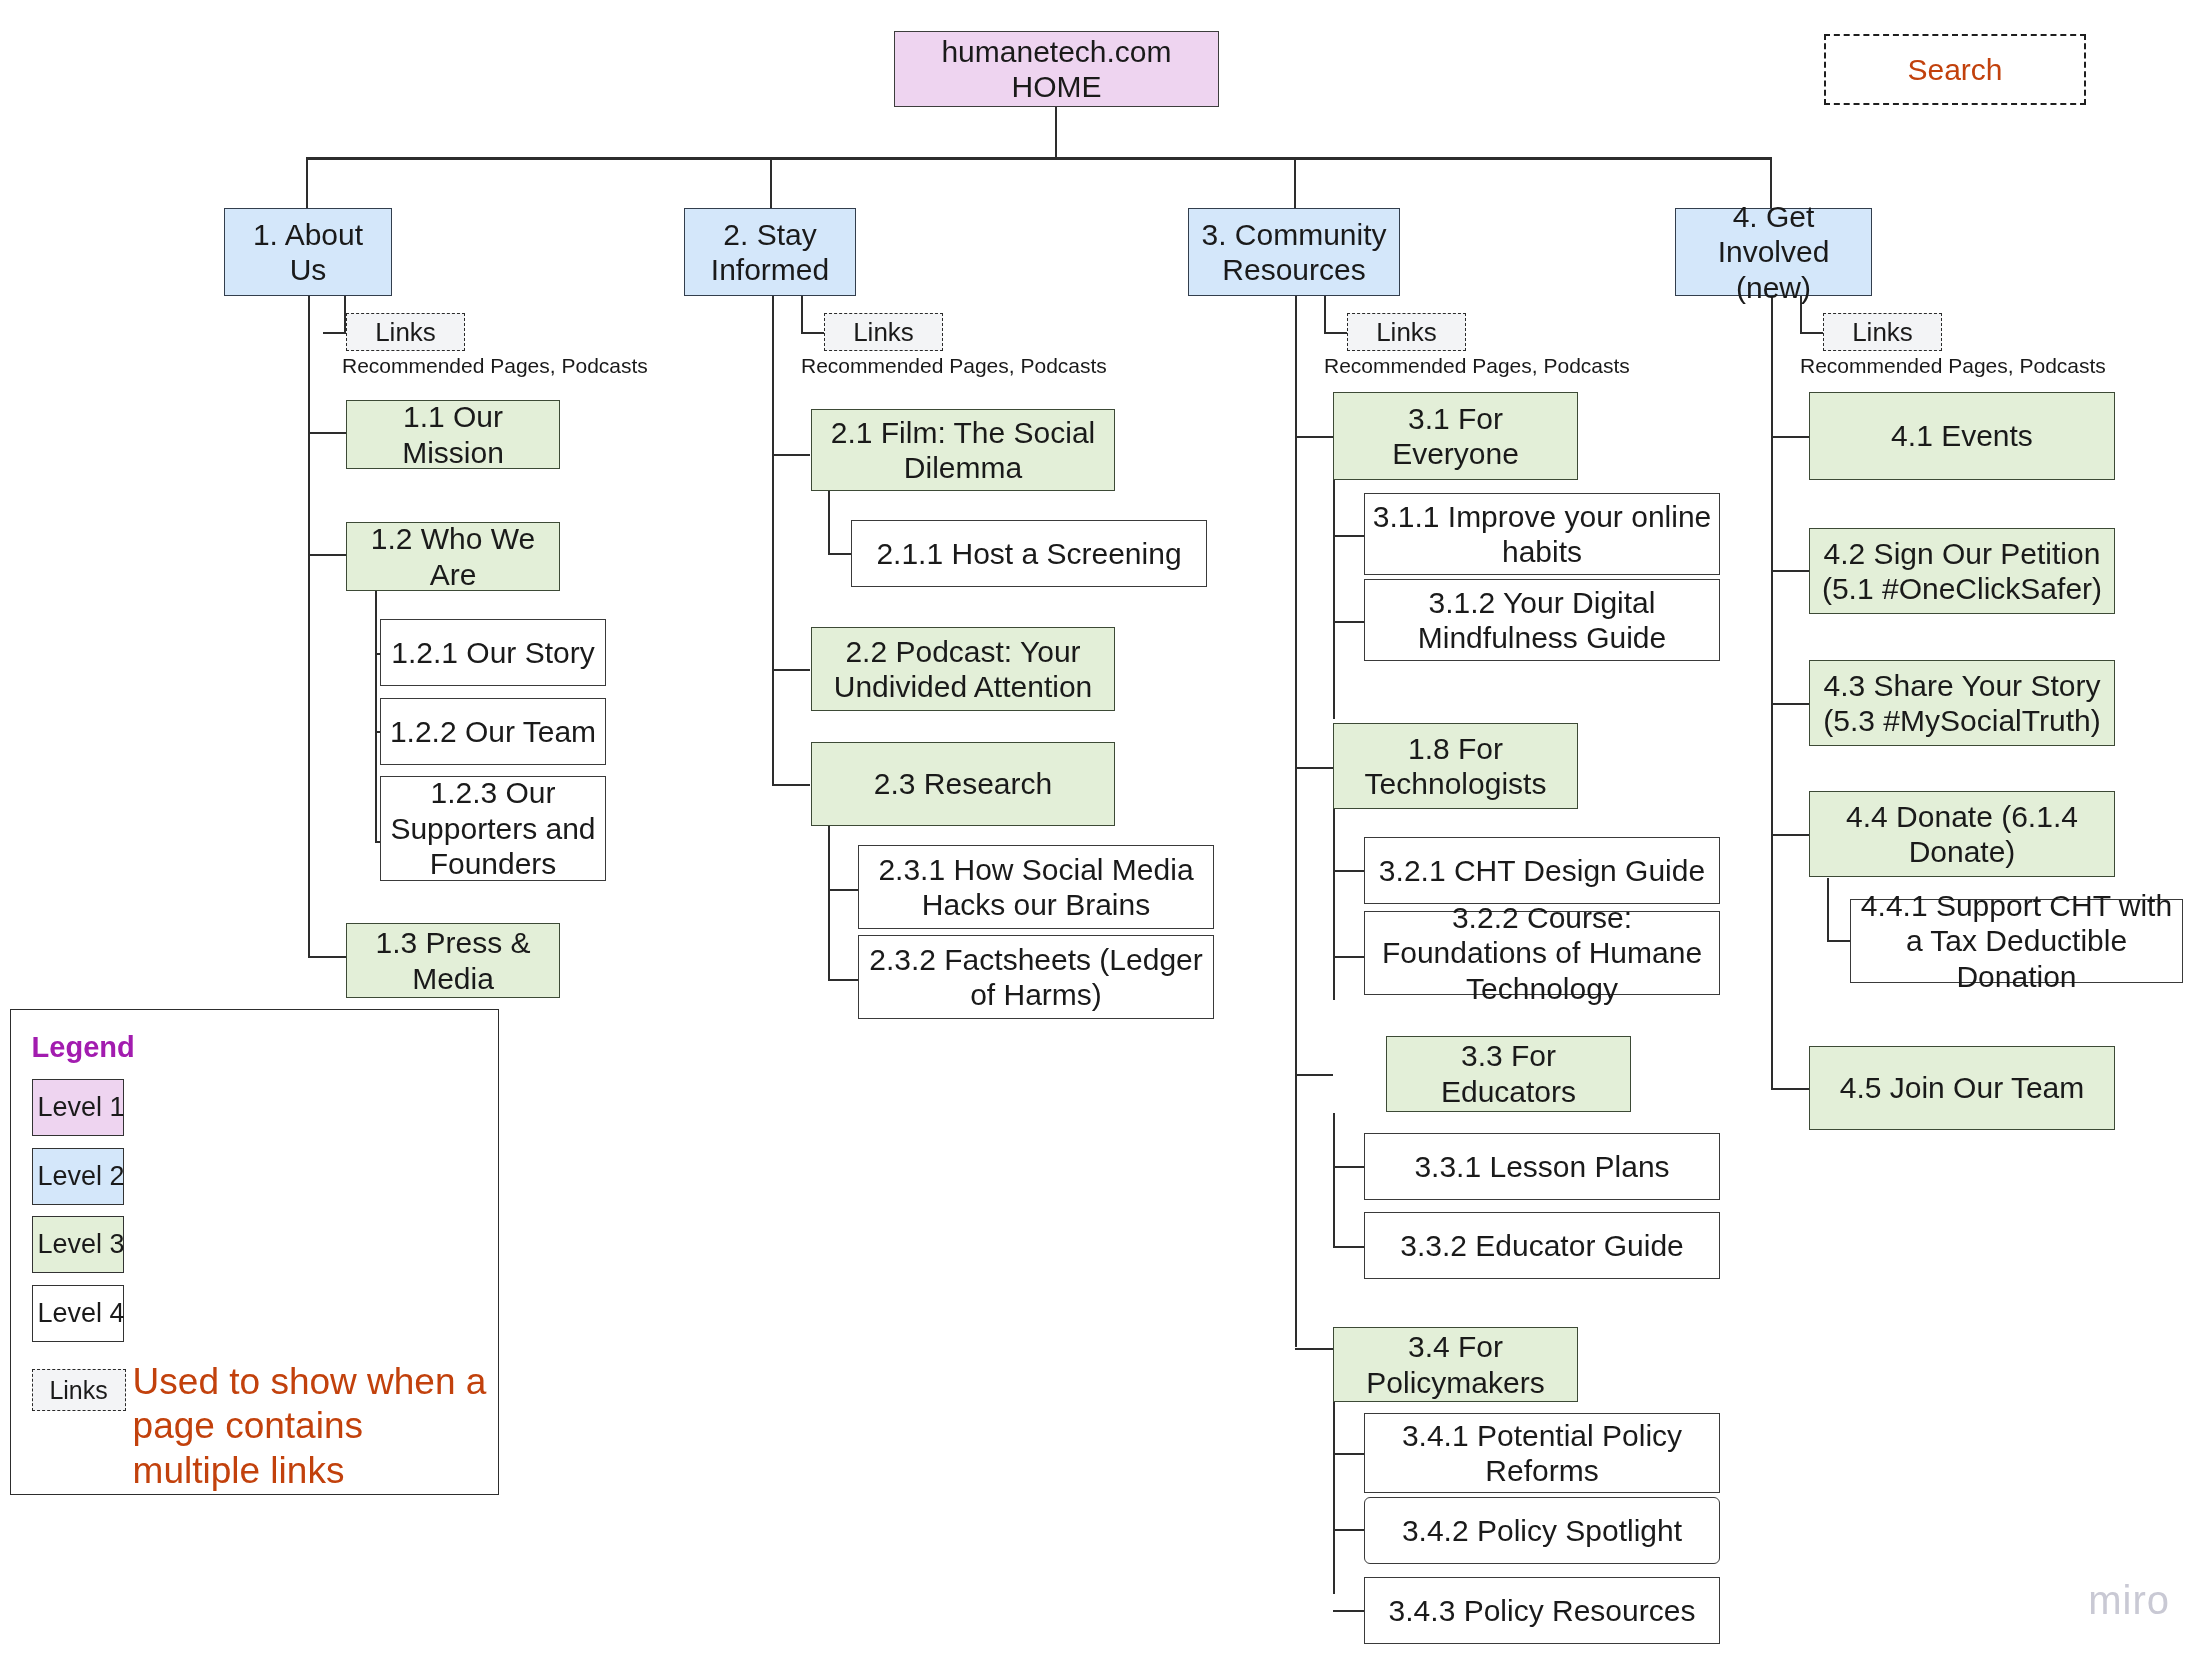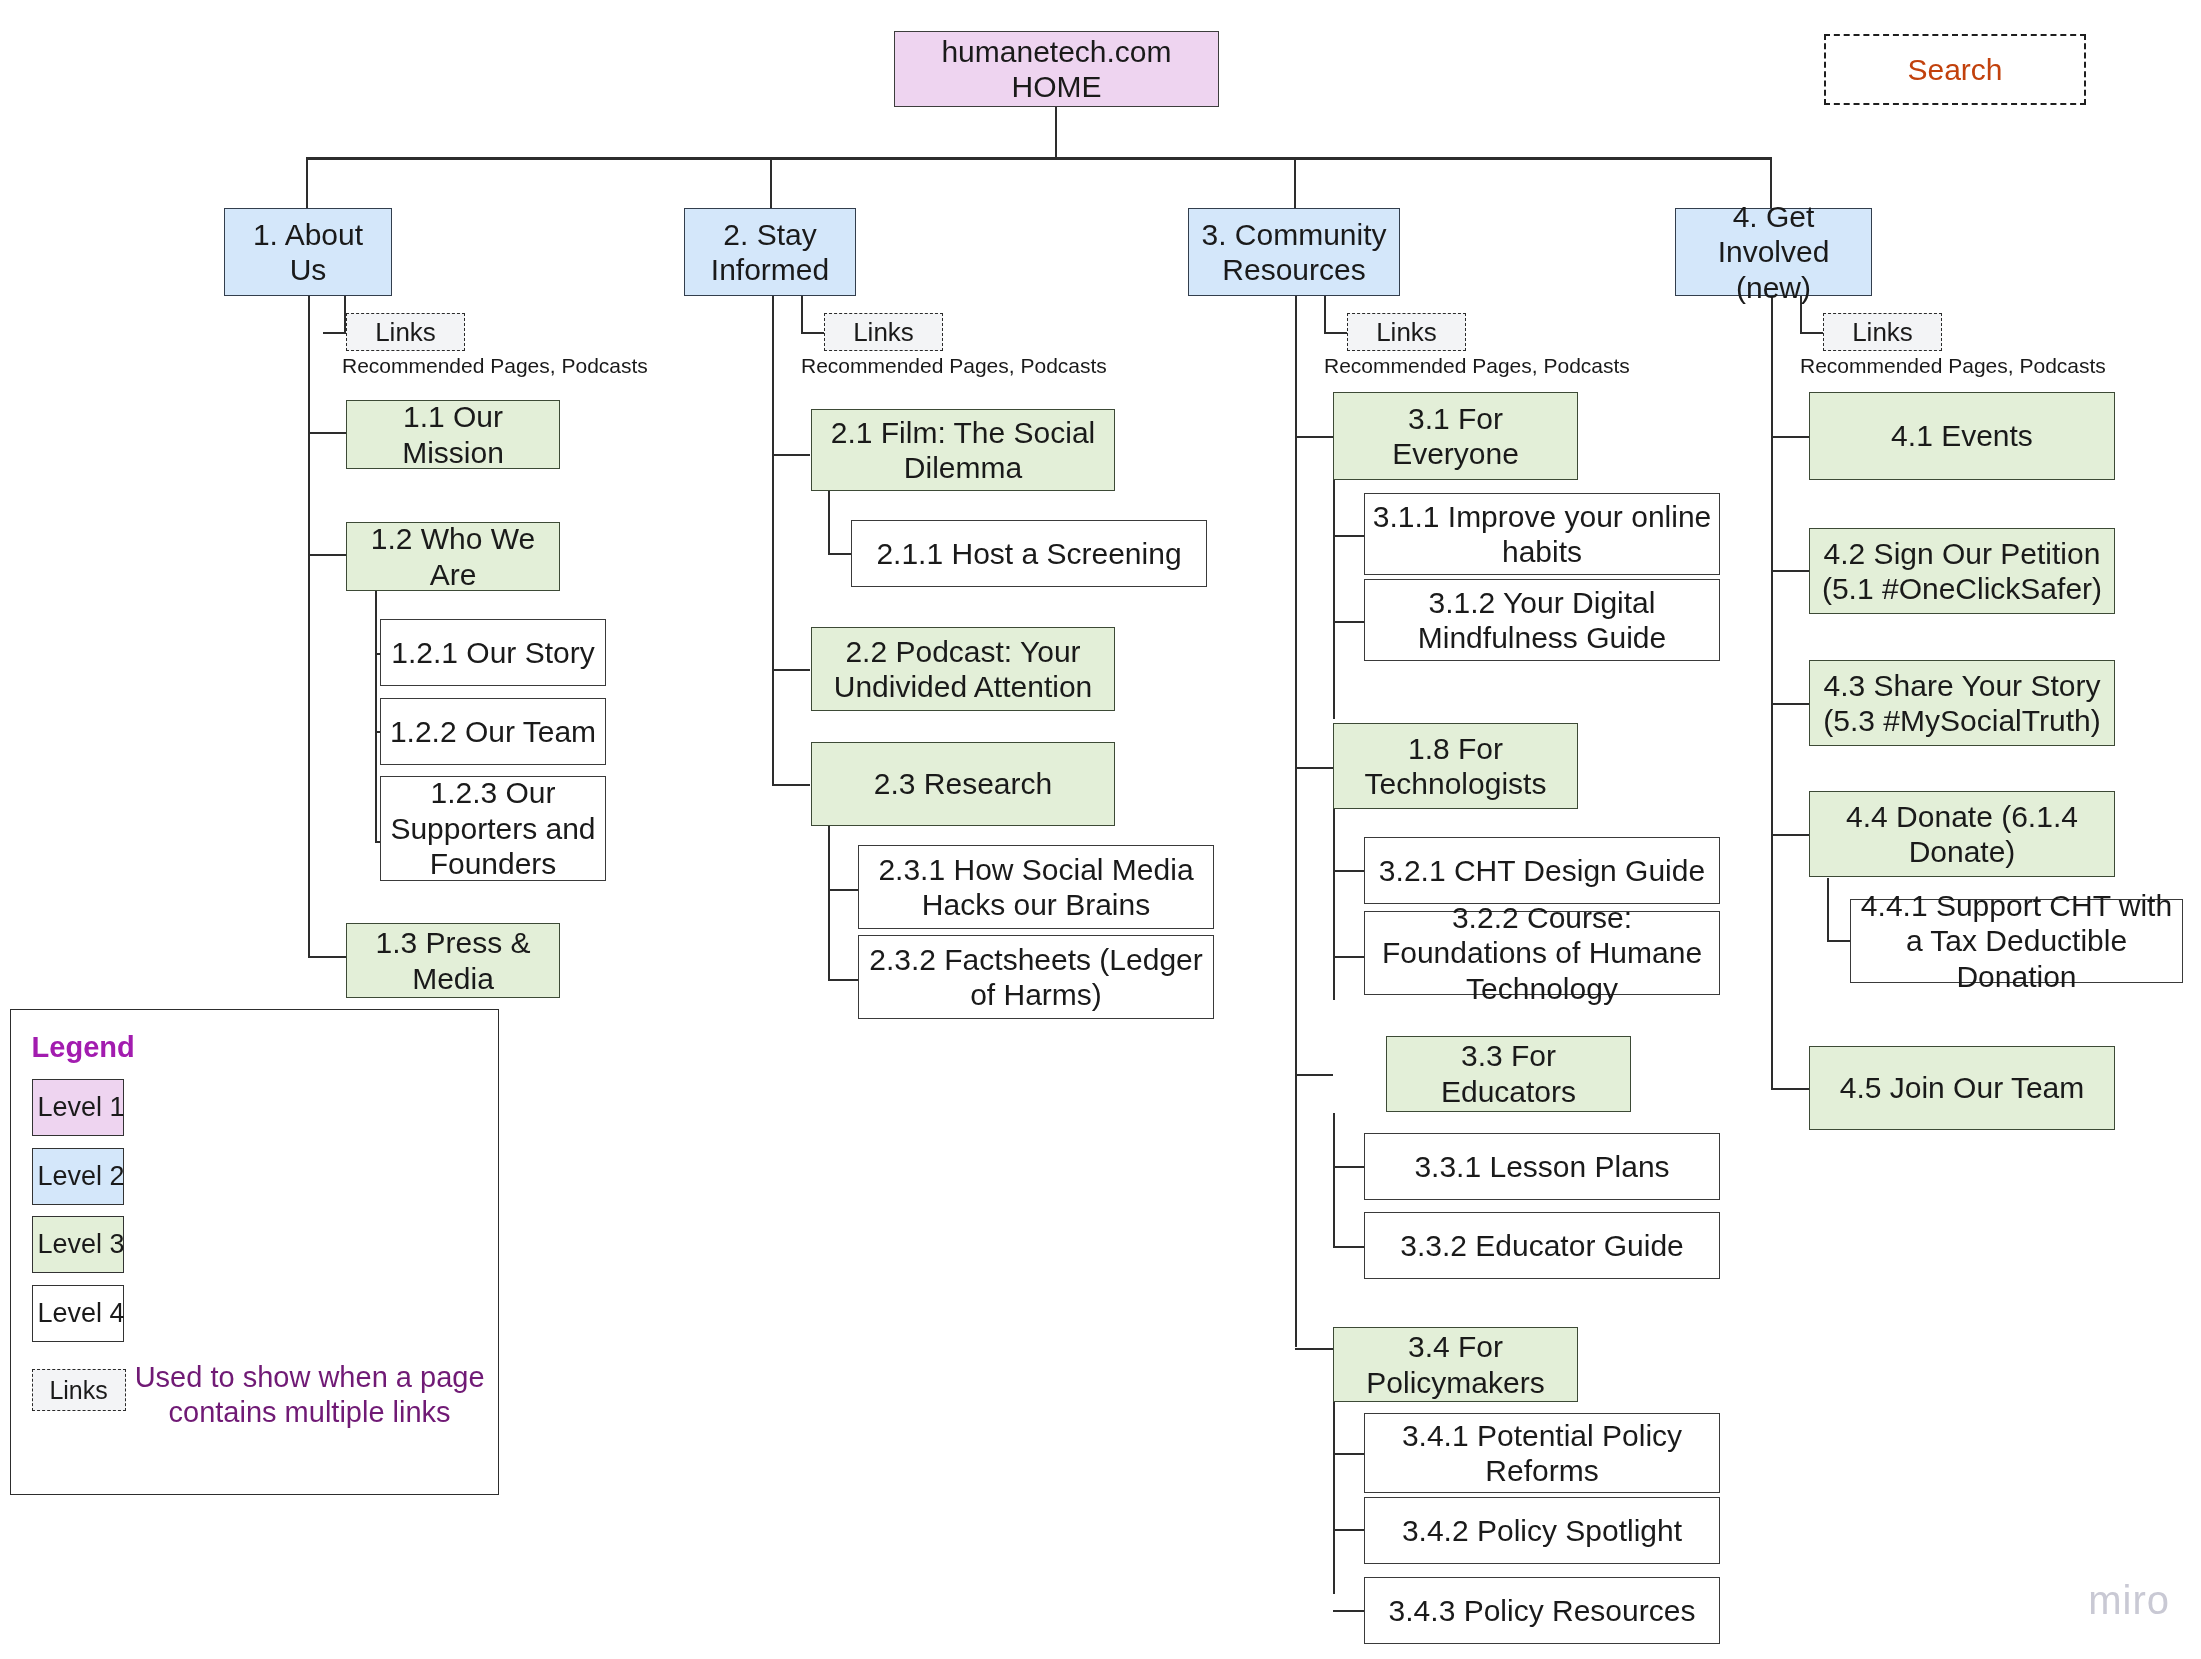--- a/index.html
+++ b/index.html
@@ -118,23 +118,23 @@
     align-items: center;
     justify-content: center;
     font-size: 25px;
     color: #1a1a1a;
   }
   .legend-note {
     position: absolute;
     left: 122px;
     top: 350px;
     width: 354px;
-    font-size: 29px;
-    color: #701a75;
-    text-align: center;
+    font-size: 37px;
+    color: #c2410c;
+    text-align: left;
     line-height: 1.2;
   }
   #miro {
     position: absolute;
     right: 31px;
     bottom: 36px;
     font-size: 40px;
     color: #c9c9d4;
     letter-spacing: 1px;
     z-index: 2;
@@ -316,21 +316,21 @@
       <span>3.4  For Policymakers</span>
     </div>
 
   <div class="ln lnv" style="left:1333px; top:1401px; height:193px;"></div>
   <div class="ln lnh" style="left:1333px; top:1453px; width:31px;"></div>
   <div class="node lvl4" style="left:1364px; top:1413px; width:356px; height:80px;">
       <span>3.4.1 Potential Policy Reforms</span>
     </div>
 
   <div class="ln lnh" style="left:1333px; top:1529px; width:31px;"></div>
-  <div class="node lvl4" style="left:1364px; top:1497px; width:356px; height:67px;">
+  <div class="node lvl4" style="left:1364px; top:1497px; width:356px; height:67px;border-radius:6px;">
       <span>3.4.2 Policy Spotlight</span>
     </div>
 
   <div class="ln lnh" style="left:1333px; top:1610px; width:31px;"></div>
   <div class="node lvl4" style="left:1364px; top:1577px; width:356px; height:67px;">
       <span>3.4.3 Policy Resources</span>
     </div>
 
   <div class="node lvl2" style="left:1675px; top:208px; width:197px; height:88px;">
       <span>4. Get Involved (new)</span>

